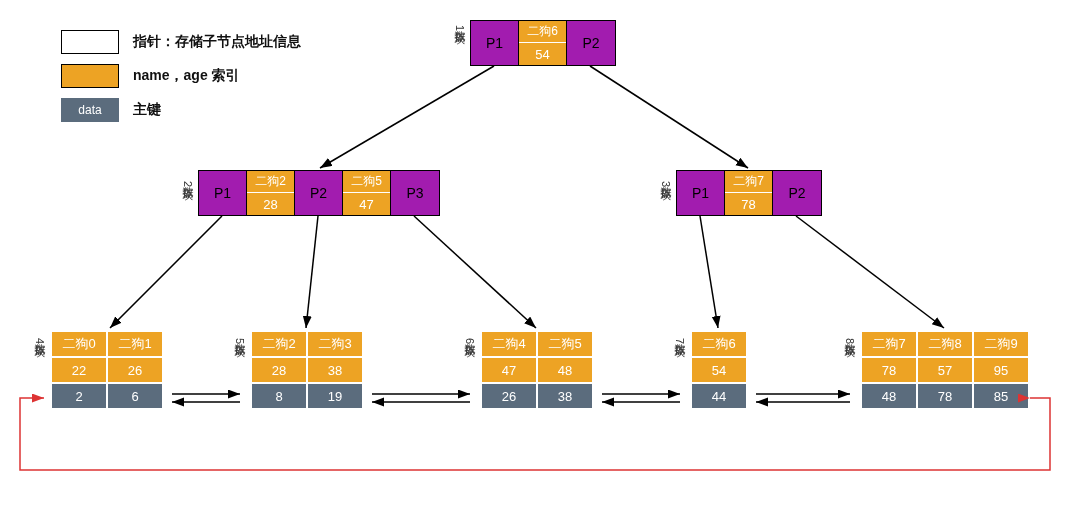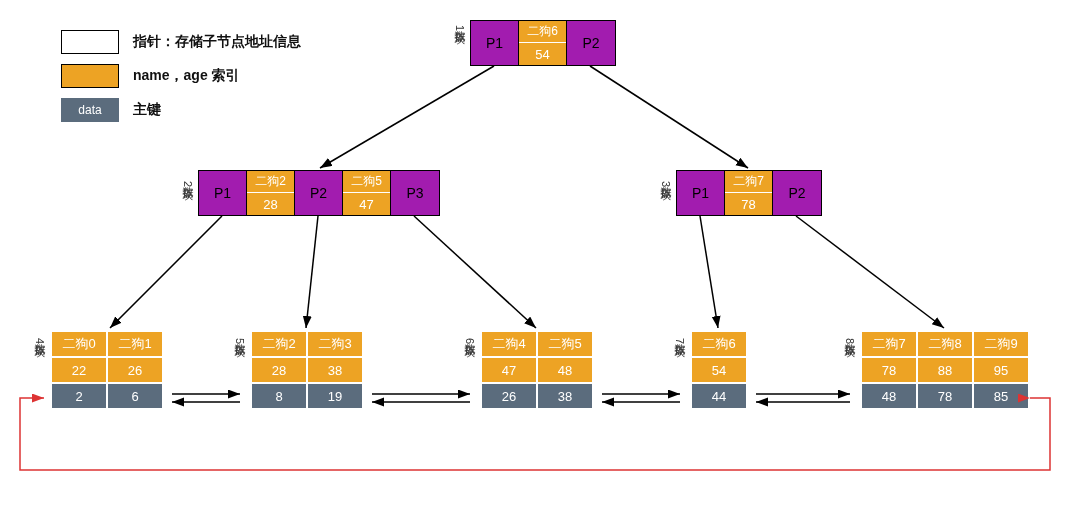--- a/index.html
+++ b/index.html
@@ -151,21 +151,21 @@
 <div class="vcap" style="left:842px;top:335px;">数据块8</div>
 <div class="leaf" style="left:860px;top:330px;">
   <div class="leaf-body">
     <div class="lcol">
           <div class="c-name">二狗7</div>
           <div class="c-age">78</div>
           <div class="c-pk">48</div>
         </div>
     <div class="lcol">
           <div class="c-name">二狗8</div>
-          <div class="c-age">88</div>
+          <div class="c-age">57</div>
           <div class="c-pk">78</div>
         </div>
     <div class="lcol">
           <div class="c-name">二狗9</div>
           <div class="c-age">95</div>
           <div class="c-pk">85</div>
         </div>
   </div>
 </div>
 

